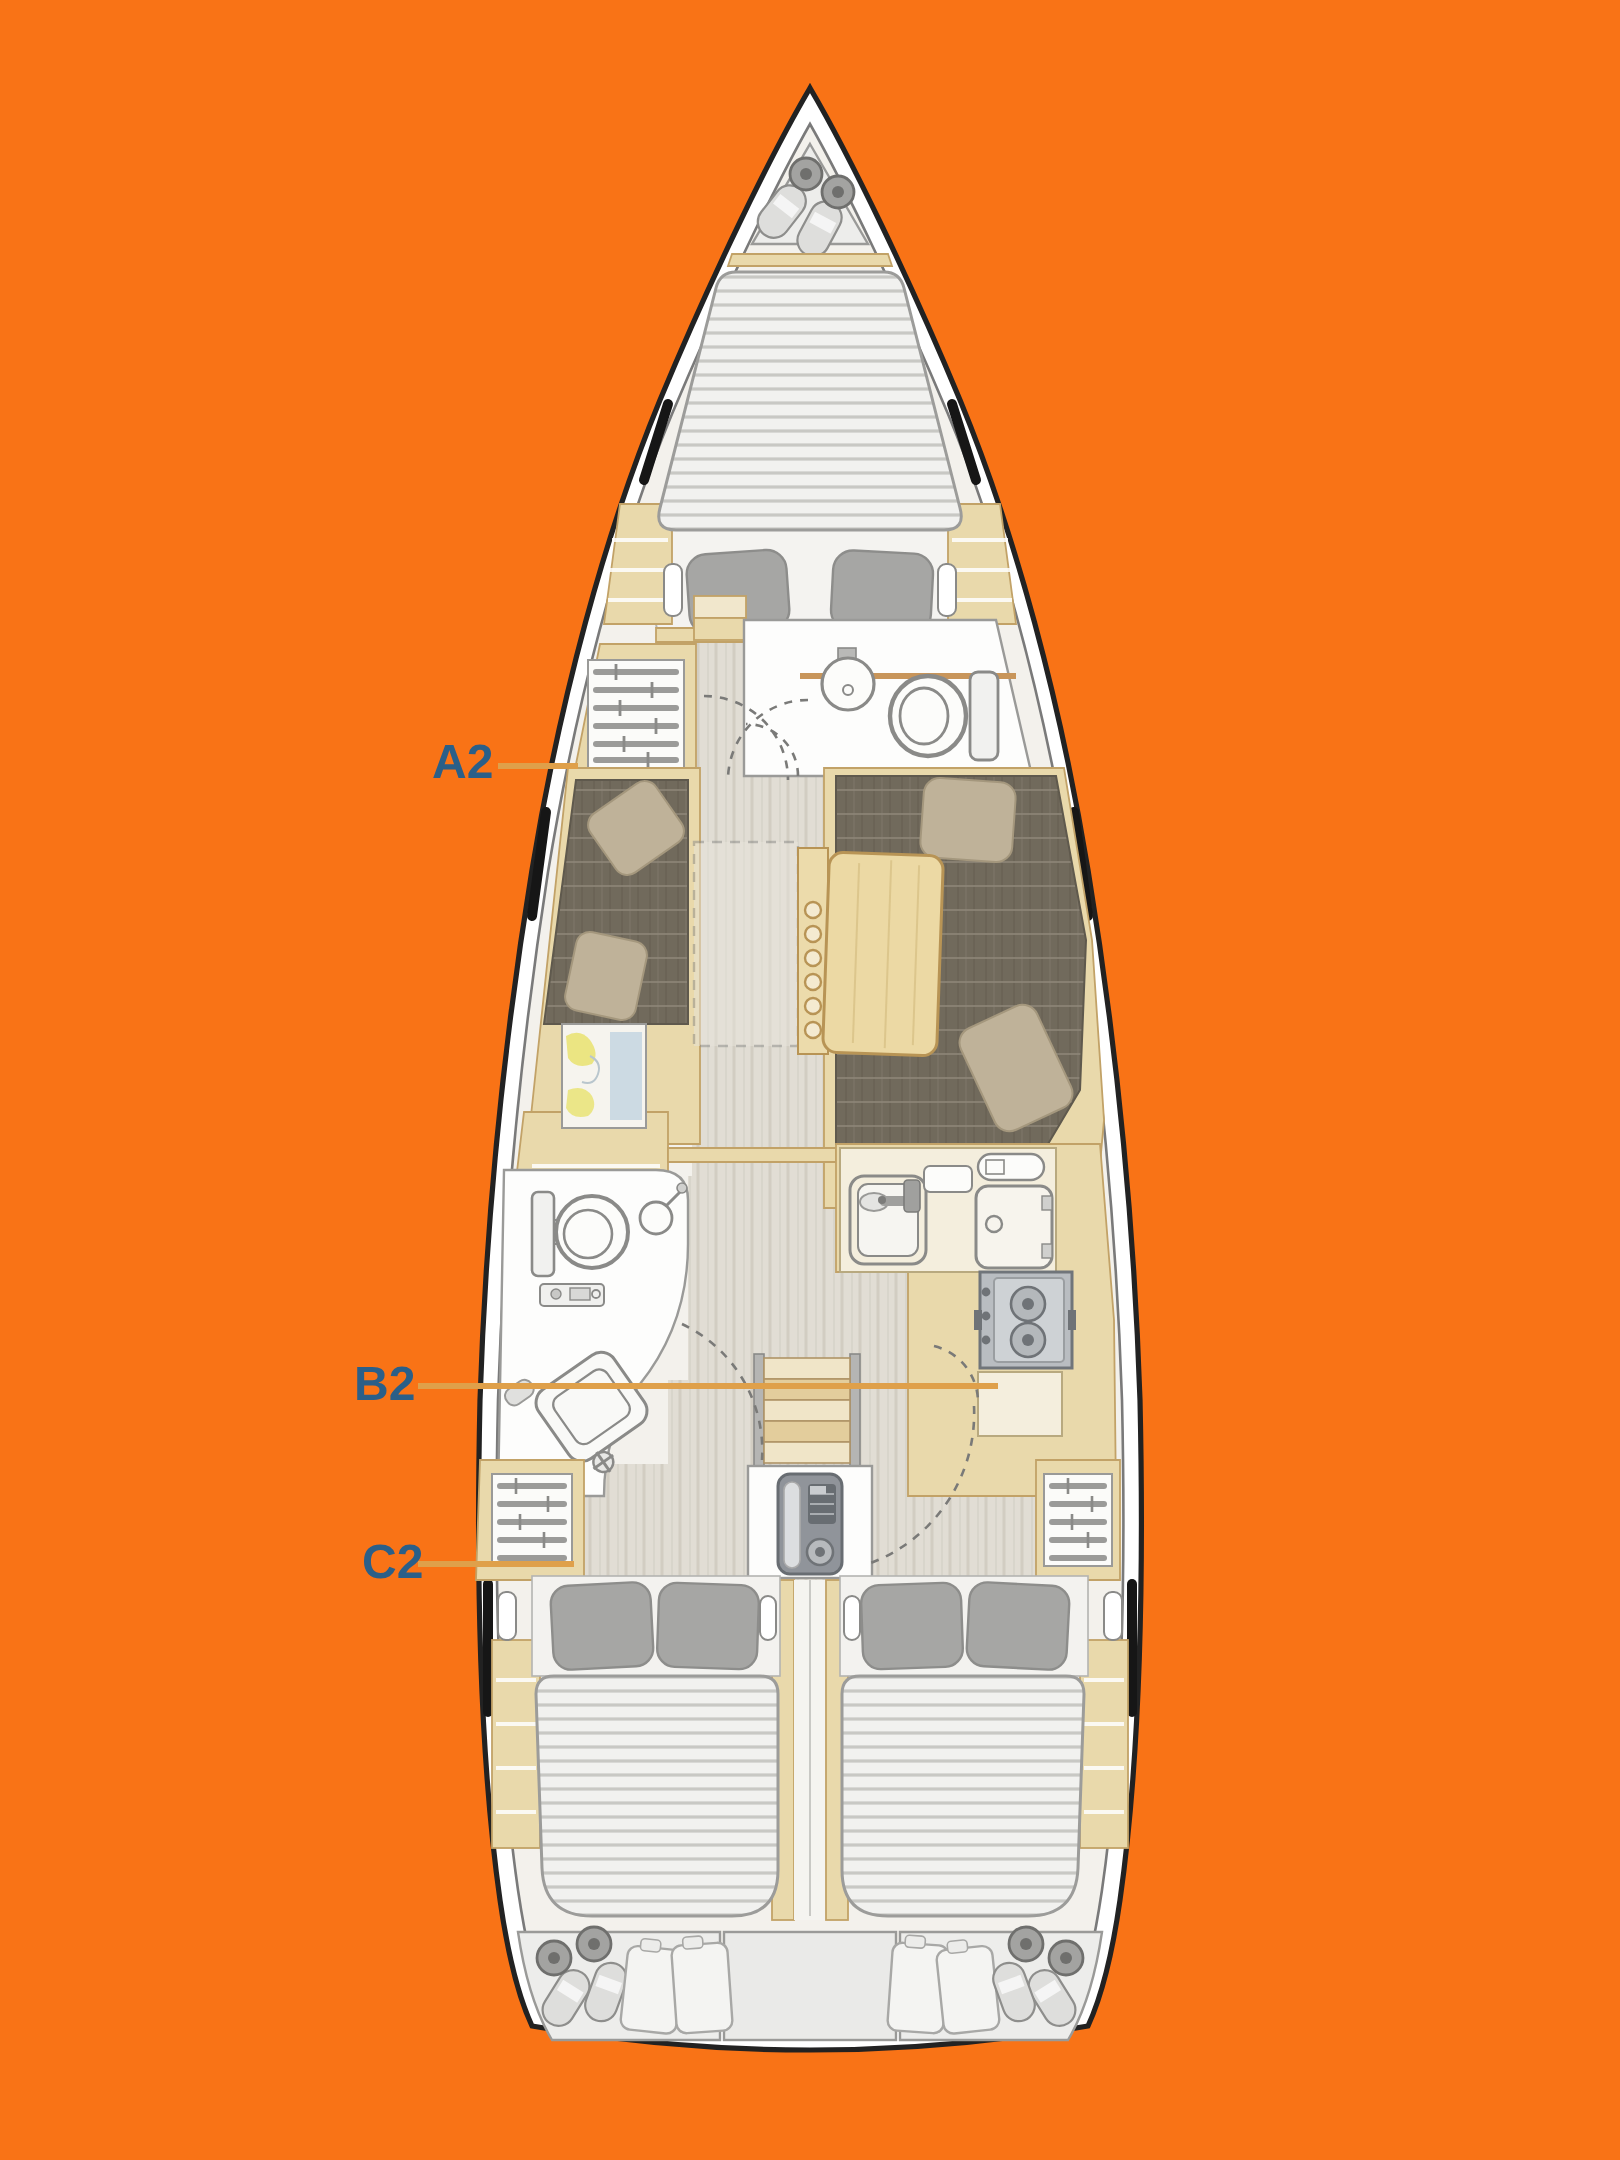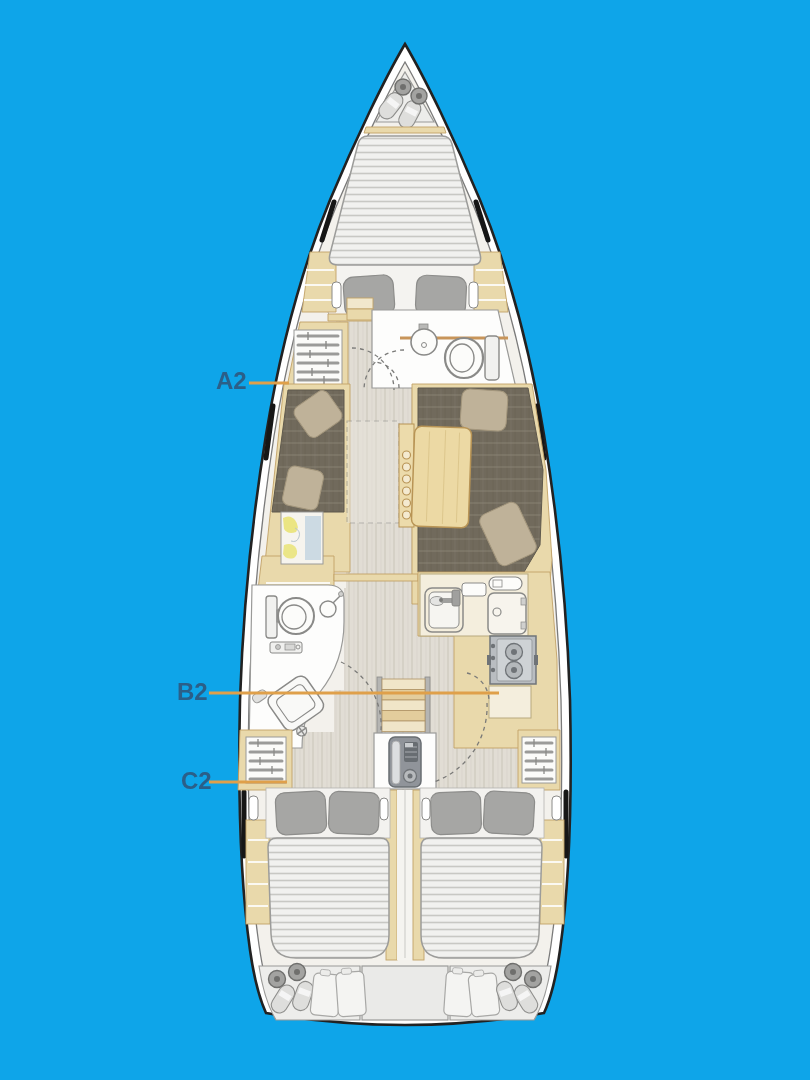--- a/index.html
+++ b/index.html
@@ -1,16 +1,16 @@
 <!DOCTYPE html>
 <html style="--label-text: #2b5f88; --leader-line: #dfa04a; --hull-line: #222222; --hull-inner-line: #7a7a7a; --deck-fill: #f3f1ec; --wood: #e9d9ab; --wood-border: #c2a267; --wood-light: #f1e7cc; --floor: #e1ddd4; --floor-grain: #d2cdc2; --upholstery: #716a5c; --upholstery-seam: #8d8678; --pillow-tan: #bfb299; --pillow-gray: #a6a6a4; --mattress: #f1f1ef; --quilt-line: #c8c8c4; --outline-gray: #8a8a88; --white-room: #fdfdfc; --cream: #f4eedd; --stove: #b9bdc1; --stove-dark: #70757a; --engine: #90949a; --engine-dark: #686d72; --locker: #ededeb; --fender-body: #dededc; --fender-cap: #a3a3a1; --map-paper: #f6f4ee; --map-water: #a9c5da; --map-land: #e9e26e; --counter-line: #c8955a;"><head>
 <meta charset="utf-8">
 <style>
   html,body{margin:0;padding:0;background:#ffffff;}
-  .stage{position:relative;width:810px;height:1080px;background:#0ea5e9;overflow:hidden;}
+  .stage{position:relative;width:810px;height:1080px;background:#f97316;overflow:hidden;}
   svg{position:absolute;left:0;top:0;}
   text.plan-label{
     font-family:"Liberation Sans","DejaVu Sans",sans-serif;
     font-weight:bold;font-size:24px;fill:var(--label-text,#2b5f88);
   }
   .leader{stroke:var(--leader-line,#dfa04a);stroke-width:3;}
   .hull-outer{fill:#ffffff;stroke:var(--hull-line,#222);stroke-width:2.6;}
   .hull-inner{fill:var(--deck-fill,#f3f1ec);stroke:var(--hull-inner-line,#7a7a7a);stroke-width:1.3;}
   .hull-window{stroke:#161616;stroke-width:5;stroke-linecap:round;}
   .wood{fill:var(--wood,#e9d9ab);stroke:var(--wood-border,#c2a267);stroke-width:.9;}

